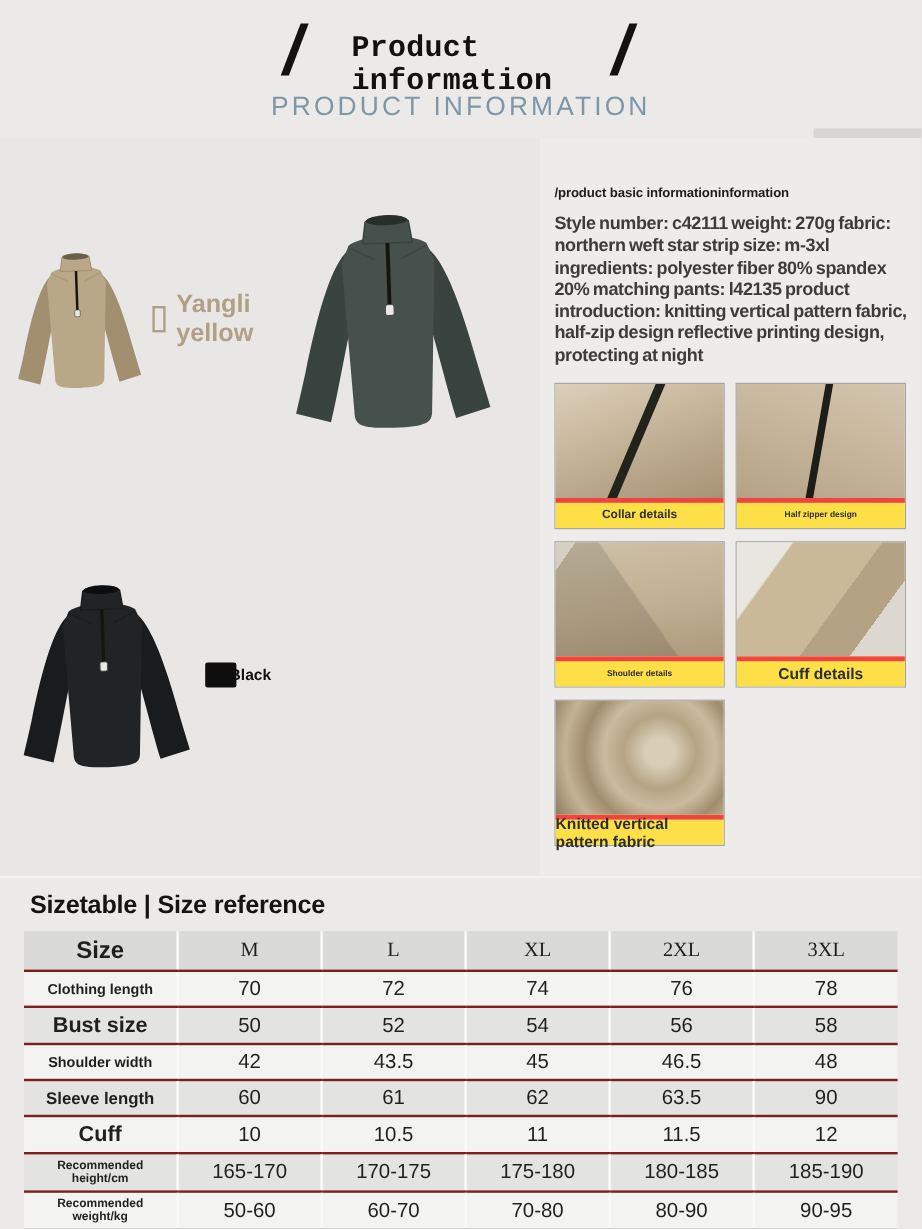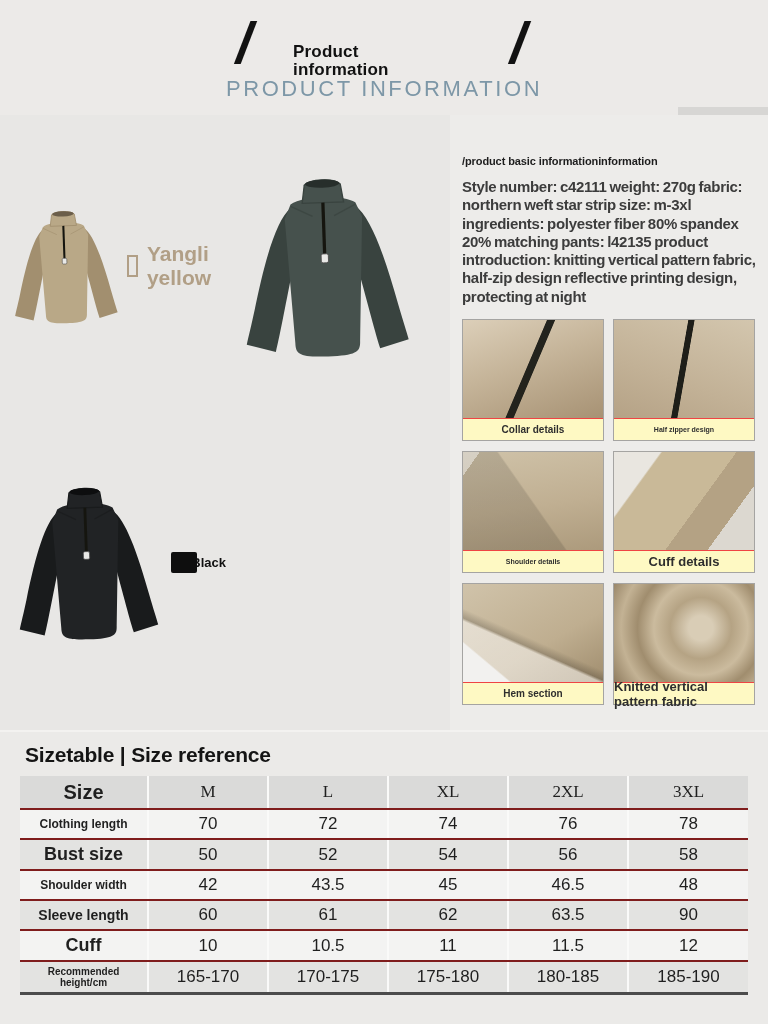--- a/index.html
+++ b/index.html
@@ -5,22 +5,22 @@
   html,body{margin:0;padding:0;}
   body{width:768px;height:1024px;background:#dcdbd9;}
   .page{position:relative;width:768px;height:1024px;background:#e8e7e5;
         font-family:"Liberation Sans",sans-serif;overflow:hidden;}
 
   
   .hdr{position:absolute;top:0;left:0;width:768px;height:115px;background:#eceae8;}
   .slash{position:absolute;top:14px;font-size:58px;font-weight:bold;font-style:italic;
          color:#121212;line-height:1;}
   .slash.l{left:236px;} .slash.r{left:510px;}
-  .hdr-title{position:absolute;left:293px;top:43px;font-size:17px;line-height:1.08;
-             font-weight:bold;color:#111;letter-spacing:.2px;white-space:pre-line;}
+  .hdr-title{position:absolute;left:293px;top:27px;font-size:25px;line-height:1.08;
+             font-weight:bold;color:#111;letter-spacing:.2px;white-space:pre-line;font-family:Liberation Mono, monospace;}
   .hdr-sub{position:absolute;left:0;top:76px;width:768px;text-align:center;
            font-size:22px;letter-spacing:2.6px;color:#7d97a7;font-weight:400;}
   .hdr-strip{position:absolute;right:0;top:107px;width:90px;height:13px;background:#d7d6d4;}
 
   
   .gallery{position:absolute;left:2px;top:118px;width:448px;height:612px;
            display:grid;grid-template-columns:224px 224px;grid-template-rows:296px 296px;}
   .pfig{margin:0;display:flex;flex-direction:row;align-items:center;justify-content:flex-start;}
   .shirt{width:198px;height:212px;display:block;}
   .plabel{display:flex;align-items:center;justify-content:center;font-weight:bold;margin-top:0px;}
@@ -31,22 +31,22 @@
 
   
   .panel{position:absolute;left:450px;top:115px;width:318px;height:615px;background:#edecea;
          box-sizing:border-box;padding:40px 13px 8px 12px;}
   .panel-h{font-size:11px;font-weight:bold;color:#1d1d1d;margin:0 0 11px 0;letter-spacing:-.1px;}
   .panel-p{font-size:15px;font-weight:bold;color:#3c3c3c;line-height:1.22;margin:0;
            width:300px;letter-spacing:-.3px;word-spacing:-1px;}
   .dgrid{margin-top:13px;display:grid;grid-template-columns:1fr 1fr;gap:10px 9px;}
   .dcell{border:1px solid #a5a4a2;background:#f6f5f3;display:flex;flex-direction:column;height:120px;}
   .dphoto{flex:1 1 auto;min-height:0;}
-  .dcap{height:21px;display:flex;align-items:center;justify-content:center;background:#fef9c3;
-        border-top:1px solid #ef4444;color:#2e2e2e;}
+  .dcap{height:21px;display:flex;align-items:center;justify-content:center;background:#fde047;
+        border-top:4px solid #ef4444;color:#2e2e2e;}
   .cap-xs{font-size:7px;font-weight:bold;}
   .cap-sm{font-size:10px;font-weight:bold;}
   .cap-lg{font-size:13px;font-weight:bold;}
   
   .ph0{background:linear-gradient(113deg,rgba(0,0,0,0) 46%,#23231d 46.5%,#23231d 50.5%,rgba(0,0,0,0) 51%),
         linear-gradient(160deg,#dccfb9 0%,#c5b499 45%,#a79274 100%);}
   .ph1{background:linear-gradient(100deg,rgba(0,0,0,0) 47%,#1e1e19 47.5%,#1e1e19 51%,rgba(255,255,255,0) 51.5%),
         linear-gradient(200deg,#d3c6ae 0%,#c2b196 60%,#b5a286 100%);}
   .ph2{background:linear-gradient(125deg,rgba(255,255,255,.45) 0 8%,rgba(0,0,0,0) 8%),
         linear-gradient(55deg,rgba(0,0,0,.12) 49%,rgba(0,0,0,0) 50%),
@@ -157,24 +157,20 @@
         </div>
         <div class="dcell">
           <div class="dphoto ph2"></div>
           <div class="dcap cap-xs">Shoulder details</div>
         </div>
         <div class="dcell">
           <div class="dphoto ph3"></div>
           <div class="dcap cap-lg">Cuff details</div>
         </div>
         <div class="dcell">
-          <div class="dphoto ph4"></div>
-          <div class="dcap cap-sm">Hem section</div>
-        </div>
-        <div class="dcell">
           <div class="dphoto ph5"></div>
           <div class="dcap cap-lg">Knitted vertical pattern fabric</div>
         </div>
       </div>
   </aside>
 
   <section class="sizesec">
     <h2 class="size-title">Sizetable | Size reference</h2>
     <table class="sz">
       <colgroup>
@@ -237,17 +233,25 @@
             <td class="val">12</td>
           </tr>
           <tr class="r-odd">
             <td class="rl rl-xs">Recommended height/cm</td>
             <td class="val">165-170</td>
             <td class="val">170-175</td>
             <td class="val">175-180</td>
             <td class="val">180-185</td>
             <td class="val">185-190</td>
           </tr>
+          <tr class="r-even">
+            <td class="rl rl-xs">Recommended weight/kg</td>
+            <td class="val">50-60</td>
+            <td class="val">60-70</td>
+            <td class="val">70-80</td>
+            <td class="val">80-90</td>
+            <td class="val">90-95</td>
+          </tr>
         </tbody>
     </table>
   </section>
 
 </div>
 
 </body></html>

